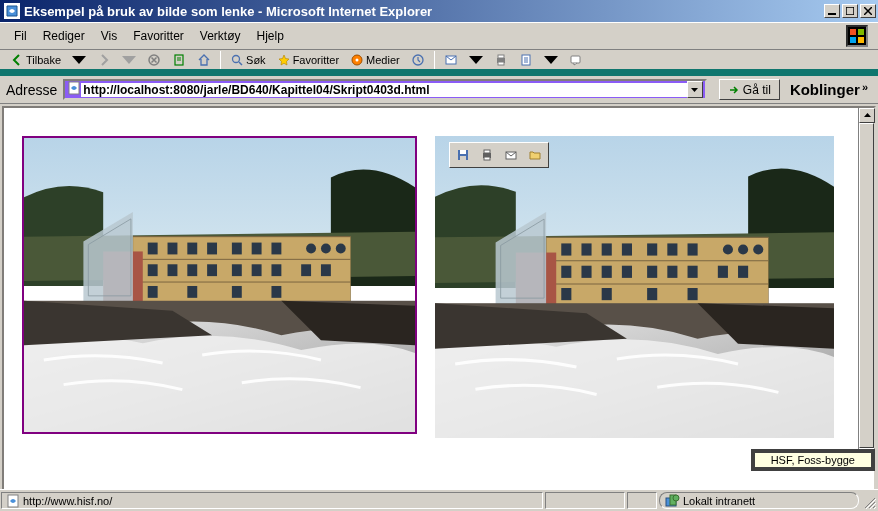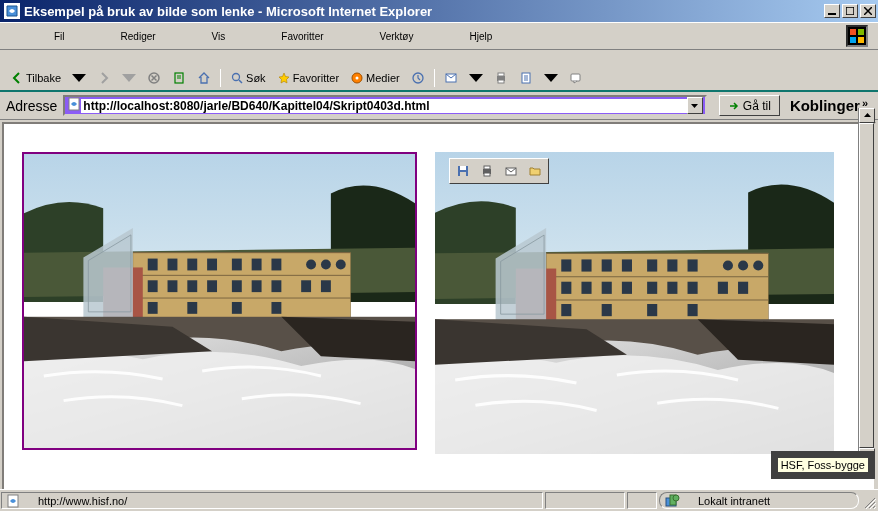--- a/index.html
+++ b/index.html
@@ -4,24 +4,24 @@
 <style>
 * { margin: 0; padding: 0; box-sizing: border-box; font-family: Tahoma, Arial, sans-serif; }
 body { background: #d4d0c8; width: 878px; height: 511px; overflow: hidden; position: relative; }
 
 .titlebar { background: linear-gradient(to right, #0a246a, #a6caf0); height: 22px; display: flex; align-items: center; padding: 2px 2px 2px 4px; }
 .titlebar-icon { width: 16px; height: 16px; margin-right: 4px; display: inline-flex; align-items: center; justify-content: center; }
 .titlebar-text { color: white; font-weight: bold; font-size: 13px; flex: 1; white-space: nowrap; overflow: hidden; }
 .win-btn { width: 16px; height: 14px; background: #d4d0c8; border: 1px solid; border-color: #fff #404040 #404040 #fff; margin-left: 2px; display: inline-flex; align-items: center; justify-content: center; font-size: 9px; font-weight: bold; font-family: Marlett, Arial; cursor: default; }
 
 .menubar { background: #d4d0c8; border-top: 1px solid #fff; border-bottom: 1px solid #808080; height: 28px; display: flex; align-items: center; padding: 0 6px; }
-.menu-item { padding: 2px 8px; font-size: 10px; cursor: default; margin-left: 40px; }
+.menu-item { padding: 2px 8px; font-size: 12px; cursor: default; }
 .ie-icon { width: 22px; height: 22px; margin-left: auto; margin-right: 4px; background: #000; display: flex; align-items: center; justify-content: center; border: 2px inset #808080; }
 
-.toolbar { background: #d4d0c8; border-bottom: 2px solid #0f766e; height: 26px; display: flex; align-items: center; padding: 0 6px; gap: 3px; margin-top: 16px; }
+.toolbar { background: #d4d0c8; border-bottom: 7px solid #0f766e; height: 26px; display: flex; align-items: center; padding: 0 6px; gap: 3px; }
 .tbtn { height: 20px; padding: 1px 4px; display: inline-flex; align-items: center; font-size: 11px; cursor: default; gap: 2px; }
 .tbtn svg { width: 14px; height: 14px; }
 .tsep { width: 1px; height: 18px; background: #808080; border-right: 1px solid #fff; margin: 0 2px; }
 
 .addressbar { background: #d4d0c8; border-bottom: 1px solid #808080; height: 28px; display: flex; align-items: center; padding: 2px 6px; gap: 6px; }
 .addr-label { font-size: 14px; font-weight: normal; }
 .addr-input-wrap { flex: 1; display: flex; align-items: center; background: #8b5cf6; border: 2px inset #d4d0c8; height: 21px; padding: 0 2px; }
 .addr-input-wrap input { flex: 1; border: none; outline: none; font-size: 12px; font-weight: bold; padding: 0 2px; }
 .addr-drop { width: 16px; height: 17px; background: #d4d0c8; border: 1px solid; border-color: #fff #404040 #404040 #fff; display: flex; align-items: center; justify-content: center; }
 .gobtn { height: 21px; padding: 0 8px; background: #d4d0c8; border: 1px solid; border-color: #fff #404040 #404040 #fff; font-size: 12px; display: flex; align-items: center; gap: 3px; cursor: default; margin-left: 6px; }
@@ -30,29 +30,29 @@
 
 .content { background: white; border: 2px inset #d4d0c8; margin: 2px; height: 416px; overflow: auto; position: relative; padding: 28px 18px; display: flex; gap: 18px; }
 
 .img-frame { width: 395px; height: 298px; position: relative; }
 .img-frame.linked { border: 2px solid #800080; }
 .photo { width: 100%; height: 100%; display: block; }
 
 .img-toolbar { position: absolute; top: 6px; left: 14px; background: #d4d0c8; border: 1px solid; border-color: #fff #404040 #404040 #fff; padding: 3px; display: flex; gap: 4px; }
 .img-tool { width: 20px; height: 18px; display: inline-flex; align-items: center; justify-content: center; border: 1px solid transparent; cursor: default; }
 
-.tooltip { position: absolute; bottom: 32px; right: 3px; background: #ffffe1; border: 7px solid #404040; font-size: 11px; padding: 1px 3px; white-space: nowrap; }
+.tooltip { position: absolute; bottom: 40px; right: 3px; background: #ffffe1; border: 4px solid #404040; font-size: 11px; padding: 1px 16px; white-space: nowrap; }
 
 .scrollbar { position: absolute; right: 4px; top: 108px; width: 16px; height: 355px; background: #d4d0c8; border-left: 1px solid #808080; }
 .scroll-arrow { width: 16px; height: 16px; background: #d4d0c8; border: 1px solid; border-color: #fff #404040 #404040 #fff; display: flex; align-items: center; justify-content: center; font-size: 8px; }
 .scrollbar-inner { display: flex; flex-direction: column; height: 100%; }
 .scroll-thumb { background: #d4d0c8; border: 1px solid; border-color: #fff #404040 #404040 #fff; height: 100%; }
 
 .statusbar { position: absolute; bottom: 0; left: 0; right: 0; height: 22px; background: #d4d0c8; border-top: 1px solid #fff; display: flex; }
-.status-cell { border: 1px solid; border-color: #808080 #fff #fff #808080; margin: 2px 1px; padding: 0 4px; font-size: 11px; display: flex; align-items: center; gap: 18px; }
+.status-cell { border: 1px solid; border-color: #808080 #fff #fff #808080; margin: 2px 1px; padding: 0 4px; font-size: 11px; display: flex; align-items: center; gap: 3px; }
 .status-cell.main { flex: 1; }
 .status-cell.fill { width: 80px; }
 .status-cell.zone { width: 200px; border-radius: 8px; }
 .corner { width: 18px; display: flex; align-items: flex-end; justify-content: flex-end; padding: 2px; }
 </style>
 </head>
 <body>
 
 <div class="titlebar">
   <span class="titlebar-icon">

